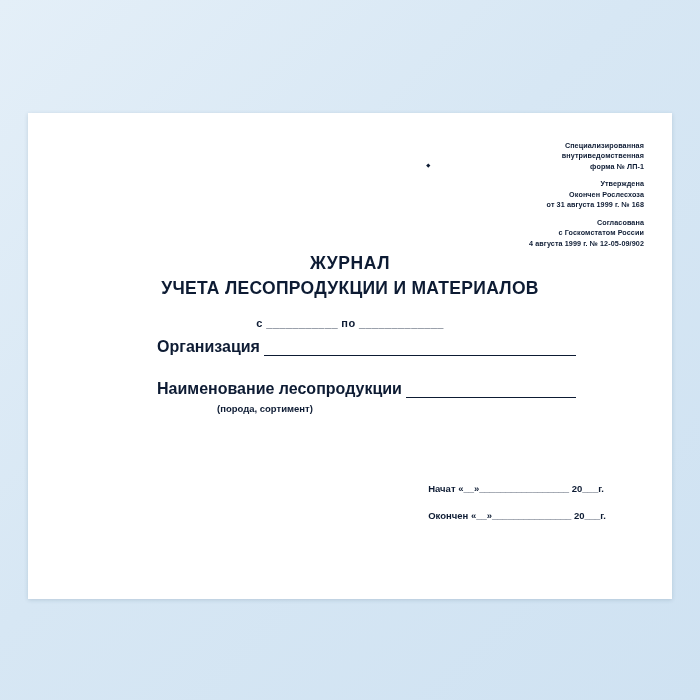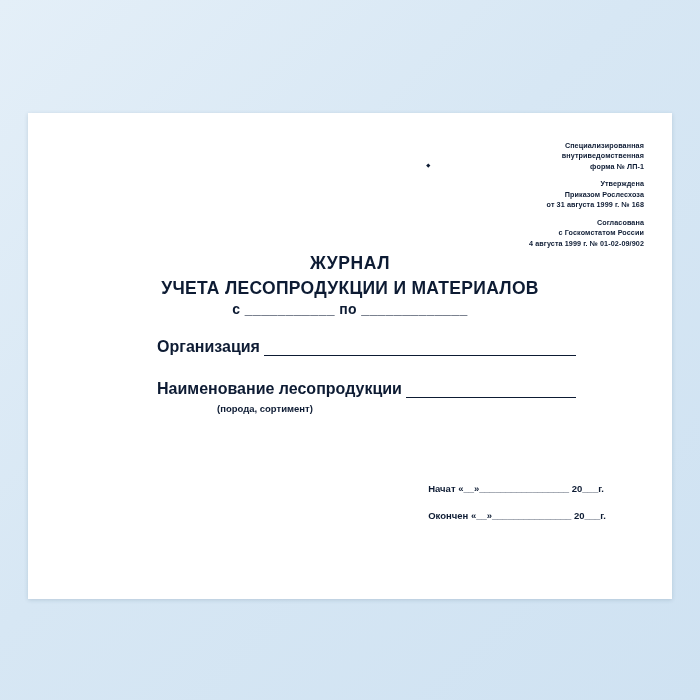--- a/index.html
+++ b/index.html
@@ -77,22 +77,22 @@
     font-weight: bold;
     letter-spacing: 0.6px;
   }
   .title-line2 {
     font-size: 17.5px;
     font-weight: bold;
     letter-spacing: 0.3px;
     margin-top: 4px;
   }
   .period-line {
-    margin-top: 2px;
-    font-size: 14px;
+    margin-top: 18px;
+    font-size: 11px;
     font-weight: bold;
     letter-spacing: 0.4px;
   }
 
   
   .fields {
     position: absolute;
     left: 129px;
     right: 96px;
     top: 225px;
@@ -150,27 +150,27 @@
         <div class="ref-group">
           <div class="ref-line">Специализированная</div>
           <div class="ref-line">внутриведомственная</div>
           <div class="ref-line with-bullet">
             <span class="bullet"></span>
             <span>форма № ЛП-1</span>
           </div>
         </div>
         <div class="ref-group">
           <div class="ref-line">Утверждена</div>
-          <div class="ref-line">Приказом Рослесхоза</div>
+          <div class="ref-line">Окончен Рослесхоза</div>
           <div class="ref-line">от 31 августа 1999 г. № 168</div>
         </div>
         <div class="ref-group">
           <div class="ref-line">Согласована</div>
           <div class="ref-line">с Госкомстатом России</div>
-          <div class="ref-line">4 августа 1999 г. № 01-02-09/902</div>
+          <div class="ref-line">4 августа 1999 г. № 12-05-09/902</div>
         </div>
       </div>
 
       <div class="title-area">
         <div class="title-line1">ЖУРНАЛ</div>
         <div class="title-line2">УЧЕТА ЛЕСОПРОДУКЦИИ И МАТЕРИАЛОВ</div>
         <div class="period-line">с ___________ по _____________</div>
       </div>
 
       <div class="fields">

